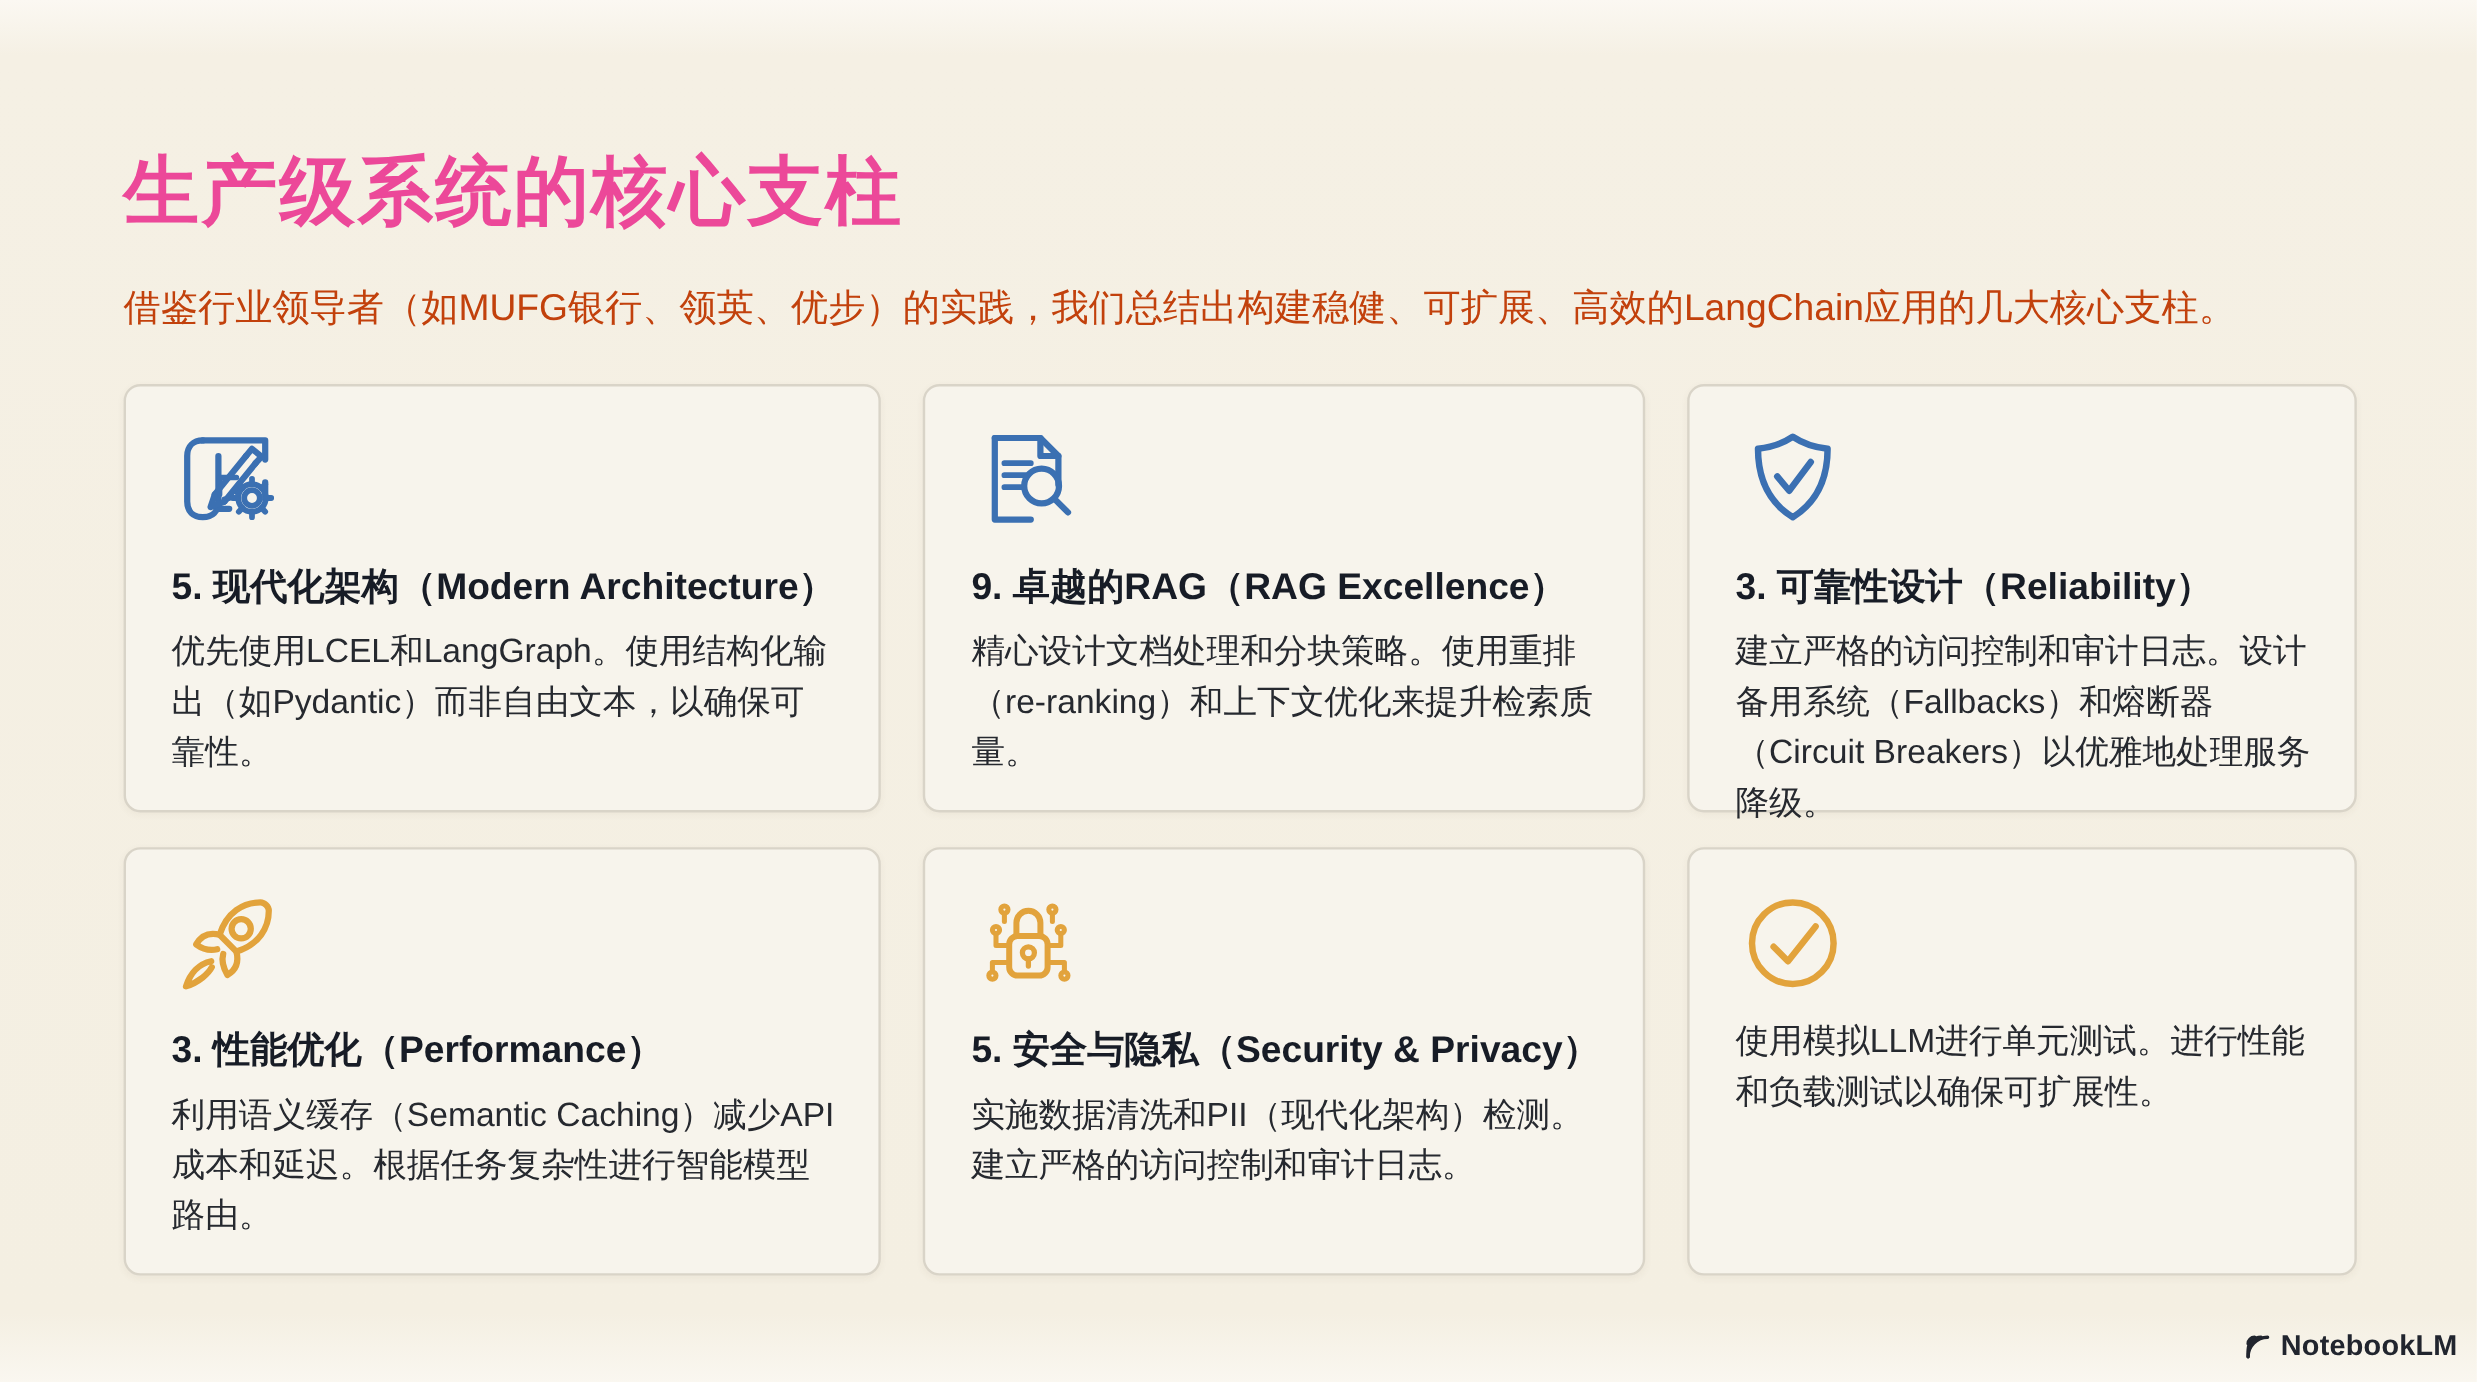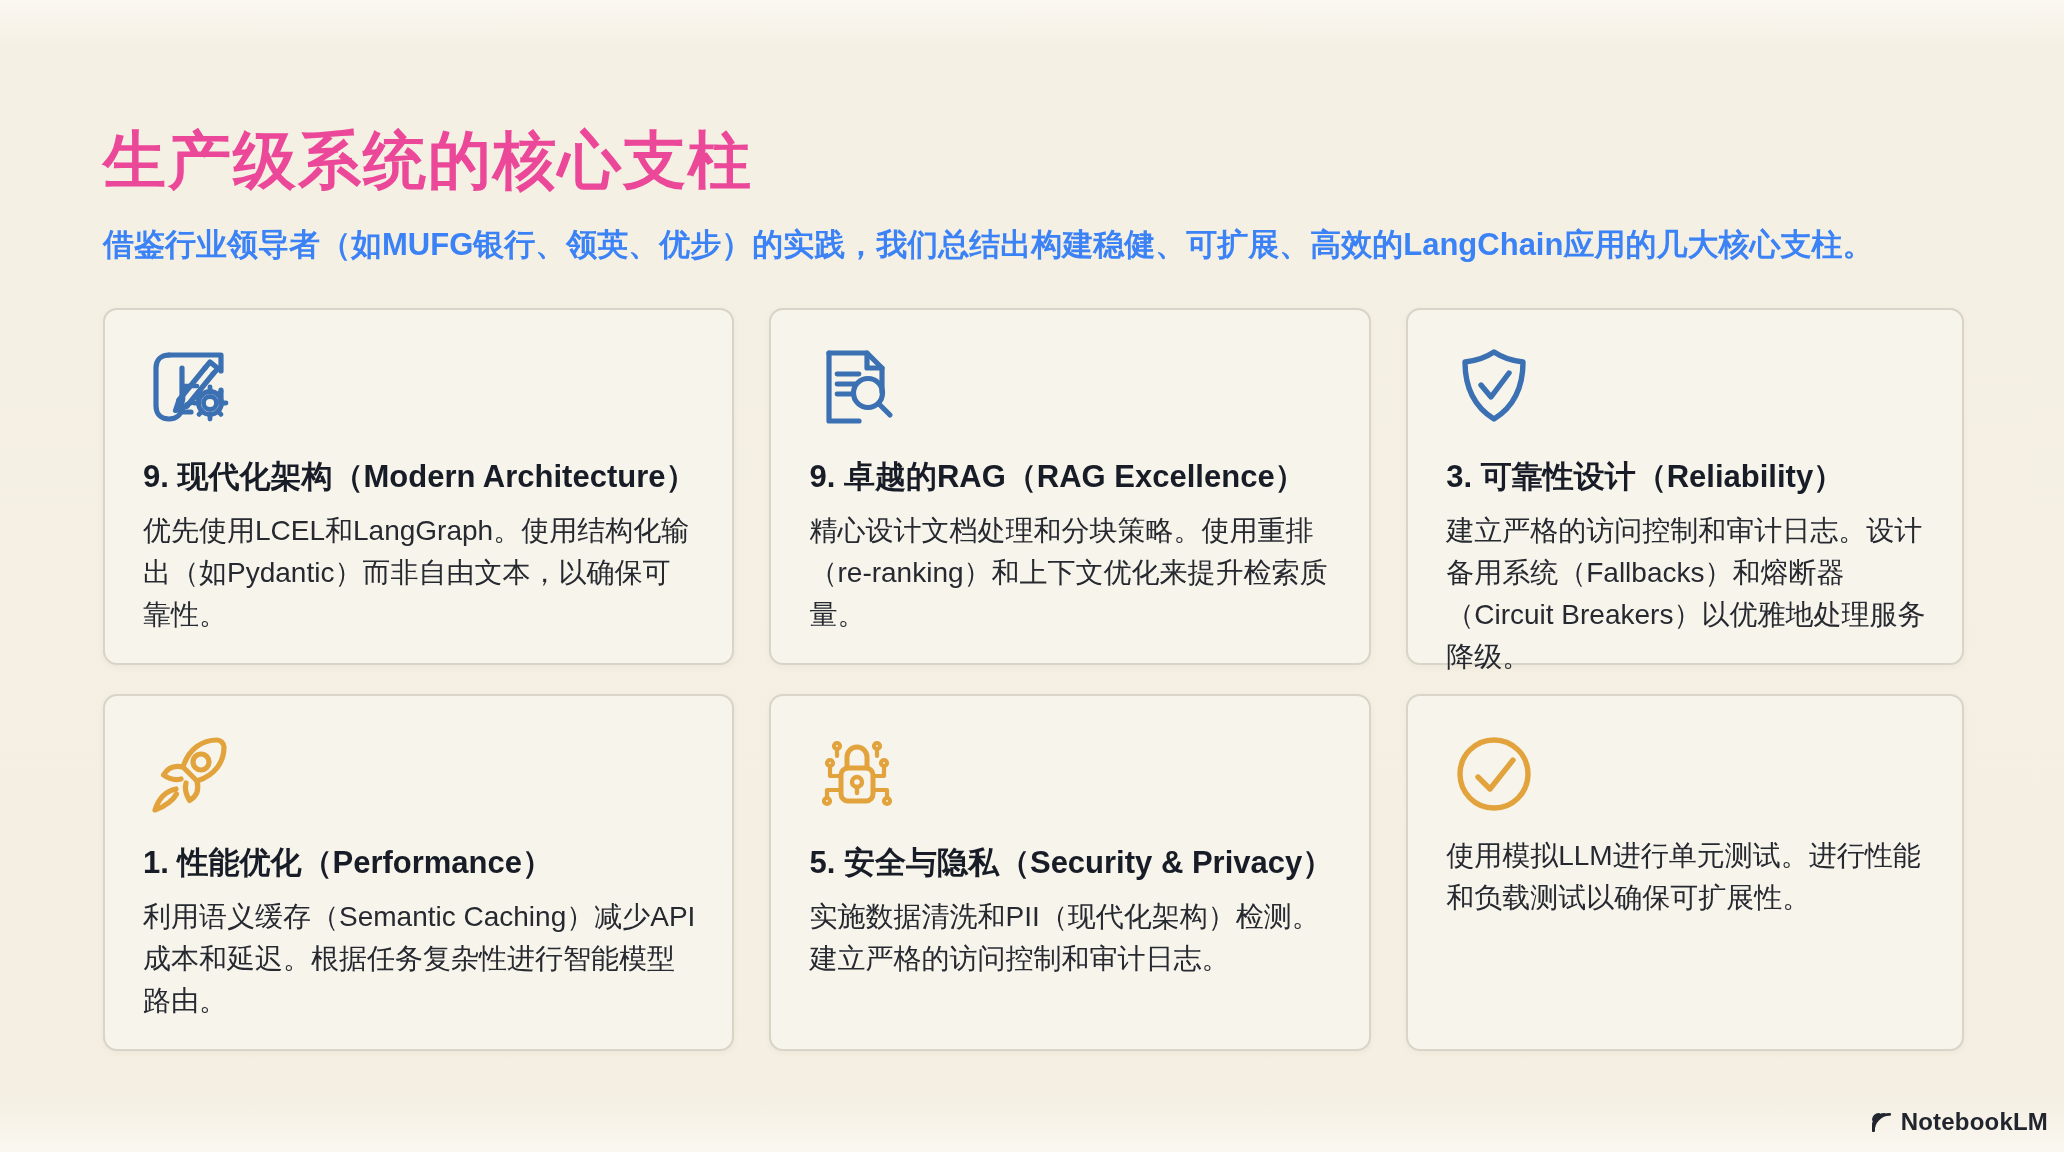--- a/index.html
+++ b/index.html
@@ -18,26 +18,25 @@
   }
   .page-title {
     font-size: 63px;
     font-weight: 800;
     letter-spacing: 2px;
     color: #ec4899;
     line-height: 1.05;
     margin-top: 29px;
   }
   .page-subtitle {
-    margin-top: 28px;
+    margin-top: 40px;
     font-size: 31px;
     line-height: 1.52;
-    color: #3b82f6;
+    color: #c2410c;
     max-width: 1820px;
-    font-weight: bold;
   }
   .cards-grid {
     margin-top: 40px;
     display: grid;
     grid-template-columns: repeat(3, 1fr);
     column-gap: 35px;
     row-gap: 29px;
   }
   .card {
     height: 357px;
@@ -103,21 +102,21 @@
         <path d="M44 64 A13 13 0 0 0 56 53" stroke-width="4.6" stroke-dasharray="5 7"></path>
         <path d="M36 60 L62 28 M44 66 L70 34"></path>
         <path d="M36 60 L32.5 70.5 L44 66"></path>
         <path d="M62 28 L67 22 L75 28.5 L70 34"></path>
         <g stroke-width="4.8">
           <circle cx="67" cy="63" r="6.5"></circle>
           <circle cx="67" cy="63" r="11.5"></circle>
           <path d="M78.5 63 L83 63 M74.9 71.2 L78 74.4 M67 74.5 L67 79 M59.1 71.2 L56 74.4 M55.5 63 L51 63 M59.1 54.8 L56 51.6 M67 51.5 L67 47 M74.9 54.8 L78 51.6"></path>
         </g>
       </svg>
-      <div class="card-heading">9. 现代化架构（Modern Architecture）</div>
+      <div class="card-heading">5. 现代化架构（Modern Architecture）</div>
       <div class="card-body">优先使用LCEL和LangGraph。使用结构化输出（如Pydantic）而非自由文本，以确保可靠性。</div>
     </div>
 
     <div class="card">
       <svg class="card-icon" viewBox="0 0 96 96" fill="none" stroke="#3b70b2" stroke-width="5.2" stroke-linecap="round" stroke-linejoin="round">
         <path d="M20 13 L58 13 L73 28 L73 52"></path>
         <path d="M58 13 L58 28 L73 28"></path>
         <path d="M20 13 L20 81 L50 81"></path>
         <path d="M28 34 L50 34 M28 44 L46 44 M28 54 L42 54" stroke-width="4.8"></path>
         <circle cx="59" cy="53" r="14.5"></circle>
@@ -137,21 +136,21 @@
     </div>
 
     <div class="card">
       <svg class="card-icon" viewBox="0 0 96 96" fill="none" stroke="#e2a33c" stroke-width="5.2" stroke-linecap="round" stroke-linejoin="round">
         <path d="M74 14 C60 14 46 22 40 41 L54 55 C73 49 81 35 81 21 C81 17.5 77.5 14 74 14 Z"></path>
         <circle cx="58" cy="36" r="8"></circle>
         <path d="M40 41 C32 39 25 41 20.5 49 C26 53 32 54.5 38 53"></path>
         <path d="M54 55 C56 63 54.5 70 46.5 74.5 C43 68.5 41.5 62.5 43 57"></path>
         <path d="M33 63 C23 65 15.5 73 12 84 C23 80.5 31 73 33.5 68"></path>
       </svg>
-      <div class="card-heading">1. 性能优化（Performance）</div>
+      <div class="card-heading">3. 性能优化（Performance）</div>
       <div class="card-body">利用语义缓存（Semantic Caching）减少API成本和延迟。根据任务复杂性进行智能模型路由。</div>
     </div>
 
     <div class="card">
       <svg class="card-icon" viewBox="0 0 96 96" fill="none" stroke="#e2a33c" stroke-width="5" stroke-linecap="round" stroke-linejoin="round">
         <rect x="32" y="42" width="32" height="33" rx="7"></rect>
         <path d="M38 42 L38 31 A10 10 0 0 1 58 31 L58 42"></path>
         <circle cx="48" cy="56" r="5" stroke-width="4.4"></circle>
         <path d="M48 61 L48 67" stroke-width="4.4"></path>
         <g stroke-width="4.2">

